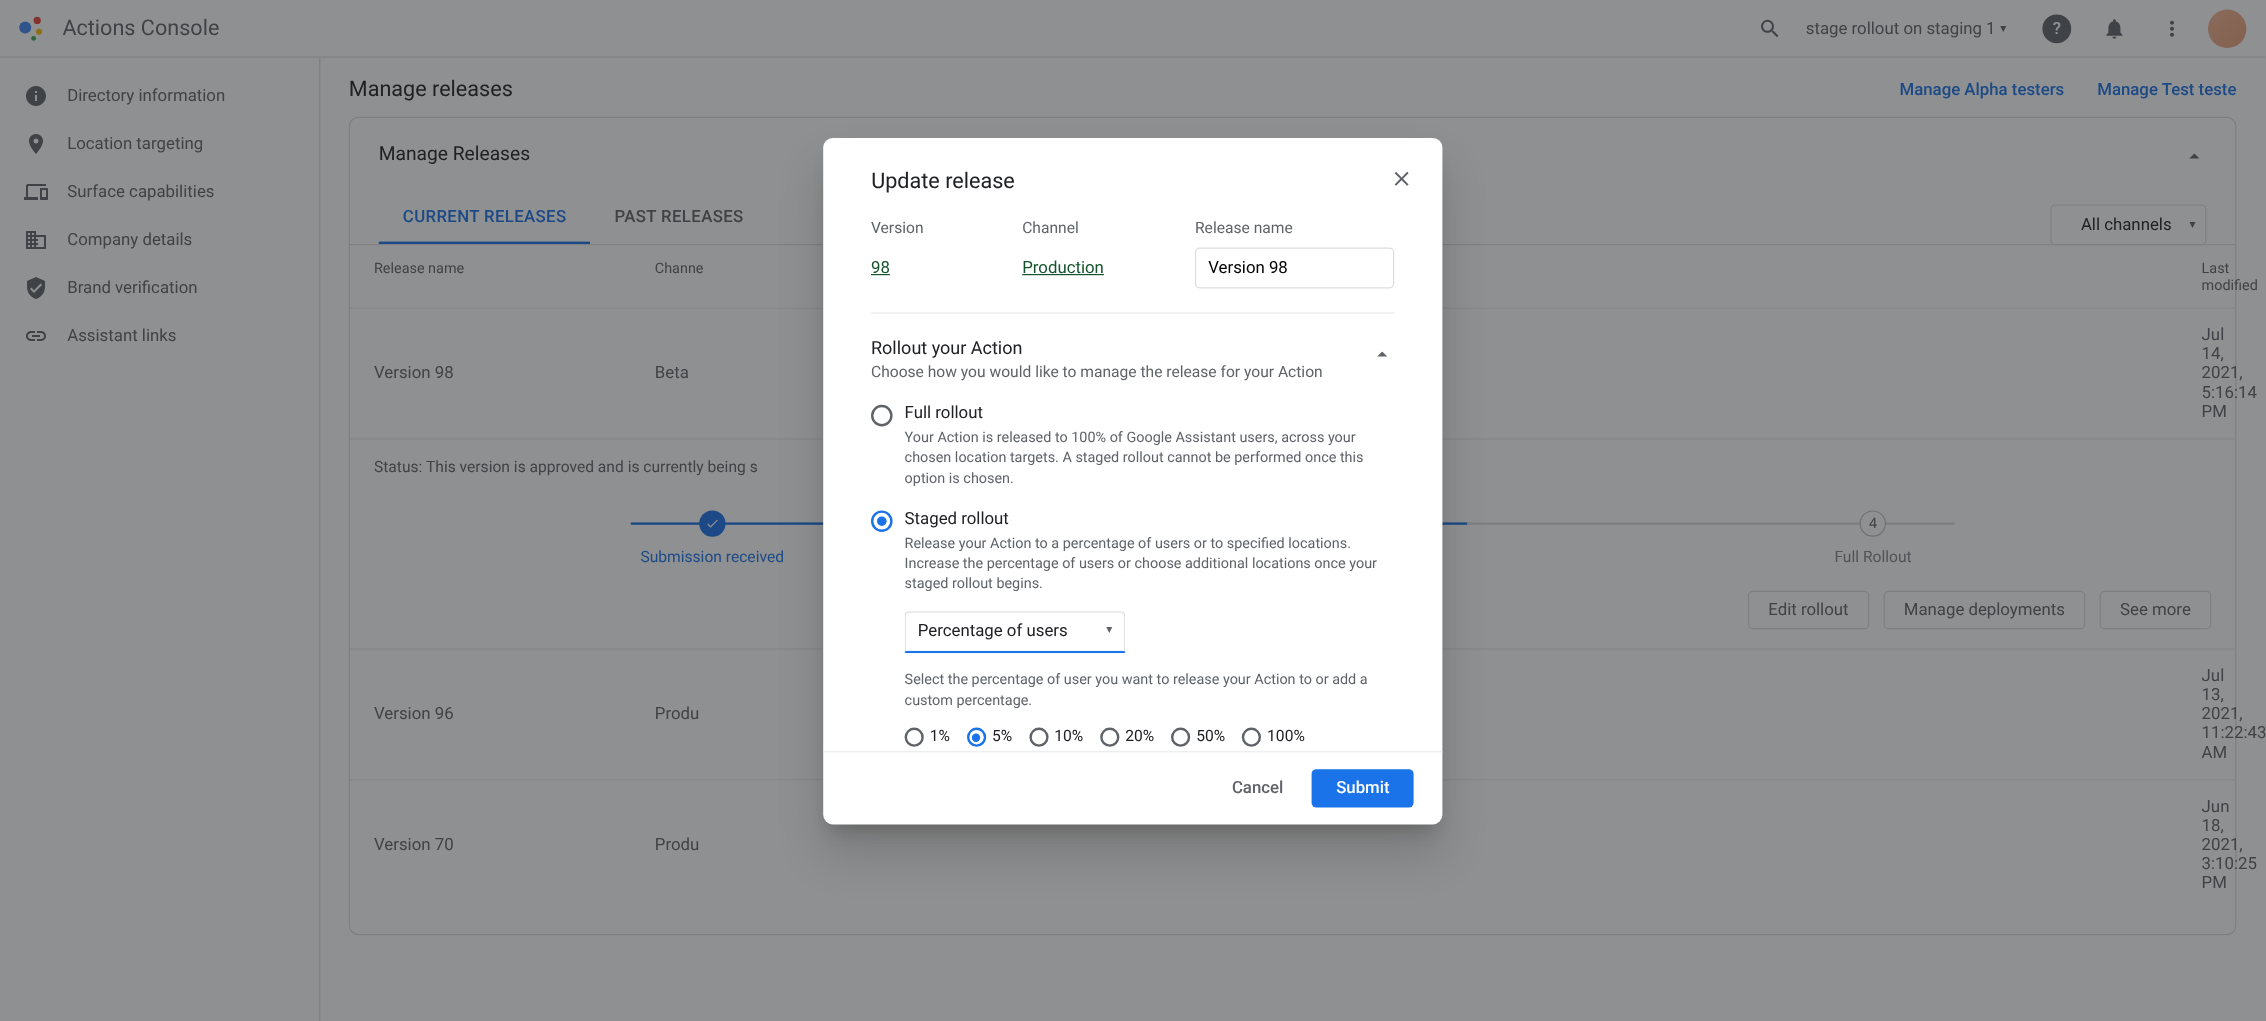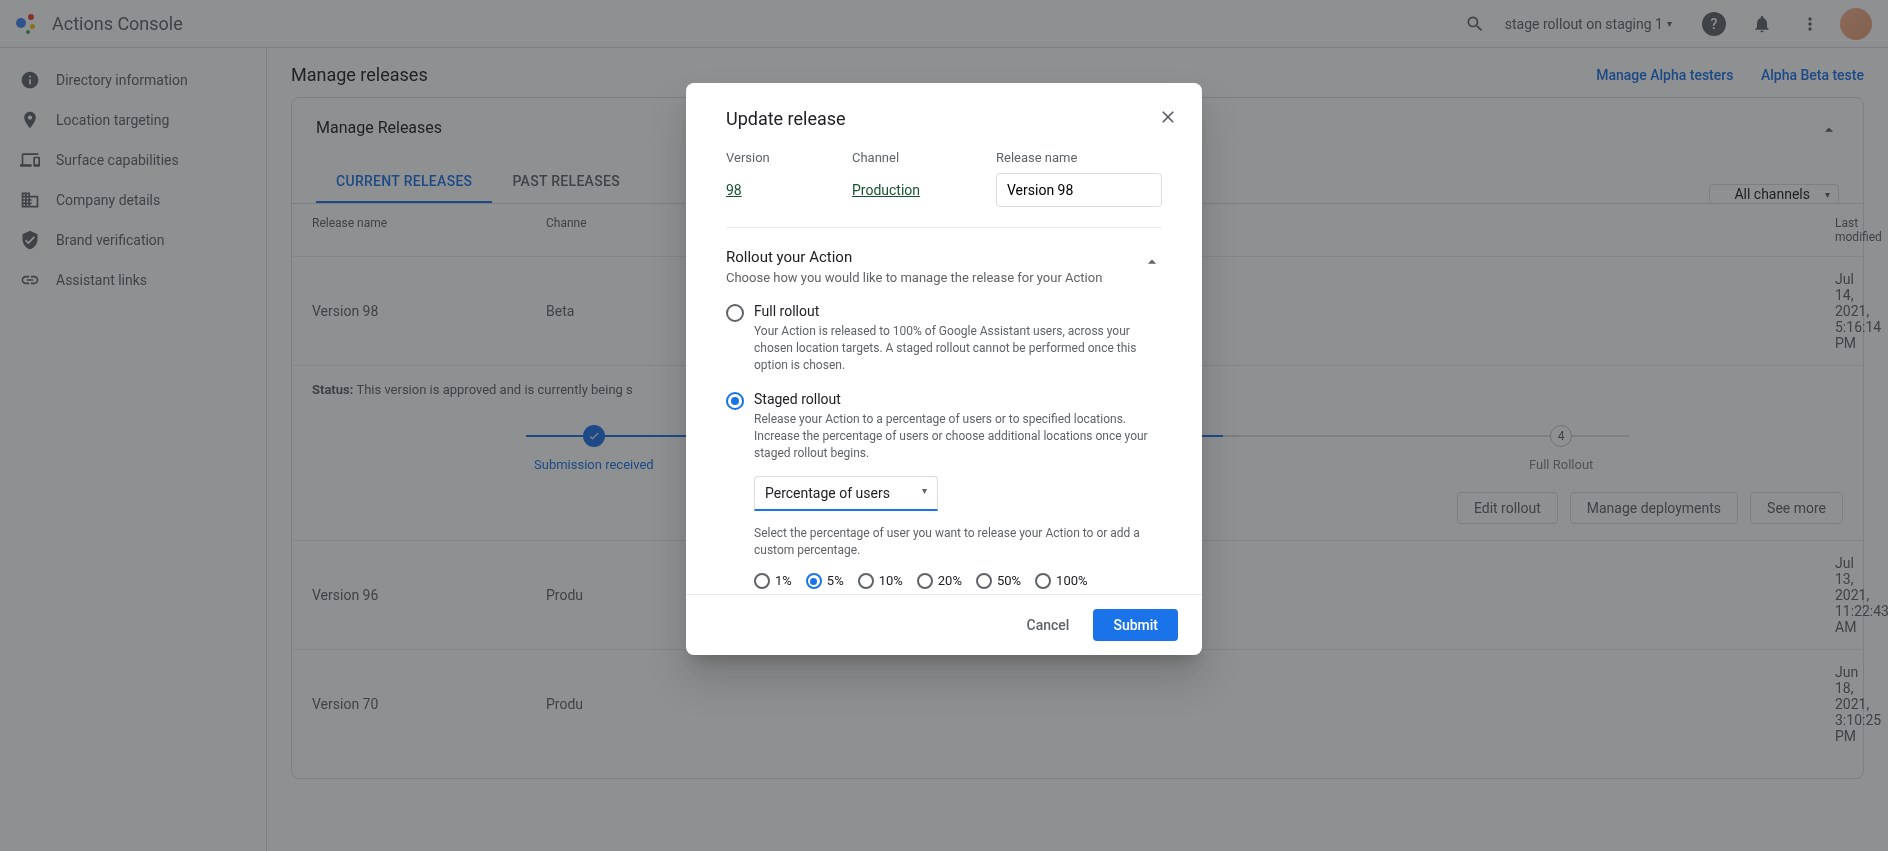--- a/index.html
+++ b/index.html
@@ -37,47 +37,47 @@
 .link-btn { color: #1a73e8; font-size: 14px; font-weight: 500; cursor: pointer; text-decoration: none; margin-left: 24px; }
 .card { border: 1px solid #dadce0; border-radius: 8px; padding: 20px 24px; margin-top: 12px; }
 .card-title { font-size: 16px; margin-bottom: 8px; }
 .card-desc { font-size: 13px; color: #5f6368; margin-bottom: 16px; }
 .primary-btn { background: #1a73e8; color: #fff; border: none; border-radius: 4px; padding: 8px 20px; font-size: 14px; font-weight: 500; cursor: pointer; }
 .collapse-chev { color: #5f6368; cursor: pointer; }
 
 .subtabs { display: flex; border-bottom: 1px solid #dadce0; margin-top: 16px; }
 .subtab { padding: 12px 20px; font-size: 14px; font-weight: 500; color: #5f6368; letter-spacing: 0.3px; cursor: pointer; border-bottom: 2px solid transparent; }
 .subtab.active { color: #1a73e8; border-bottom-color: #1a73e8; }
-.filter-select { margin-left: auto; border: 1px solid #dadce0; border-radius: 4px; padding: 6px 28px 6px 24px; font-size: 14px; color: #202124; background: #fff; position: relative; height: 20px; display: flex; align-items: center; margin-bottom: -1px; margin-top: 11px; }
+.filter-select { margin-left: auto; border: 1px solid #dadce0; border-radius: 4px; padding: 6px 28px 6px 24px; font-size: 14px; color: #202124; background: #fff; position: relative; height: 34px; display: flex; align-items: center; margin-bottom: -1px; margin-top: 11px; }
 .filter-select::after { content: '▾'; position: absolute; right: 8px; color: #5f6368; font-size: 10px; }
 
 .table-header { display: flex; padding: 12px 20px; font-size: 12px; color: #5f6368; }
 .col-name { width: 234px; }
 .col-channel { width: 470px; }
 .col-mod { flex: 1; }
 .table-row { display: flex; align-items: center; padding: 14px 20px; color: #5f6368; font-size: 14px; border-top: 1px solid #e8eaed; }
 .expanded-row { border-top: 1px solid #e8eaed; padding: 16px 20px; }
 .status-line { font-size: 13px; color: #5f6368; }
-.status-line b { font-weight: 700; }
+.status-line b { font-weight: 400; }
 
 .stepper { display: flex; align-items: center; justify-content: space-between; margin: 28px 40px 12px 40px; position: relative; }
 .step { display: flex; flex-direction: column; align-items: center; gap: 10px; flex: 1; position: relative; }
 .step-circle { width: 22px; height: 22px; border-radius: 50%; display: flex; align-items: center; justify-content: center; font-size: 12px; color: #fff; z-index: 2; }
 .step-circle.done { background: #1a73e8; }
 .step-circle.pending { background: #fff; border: 1px solid #bdc1c6; color: #5f6368; }
 .step-line { position: absolute; height: 2px; top: 10px; z-index: 1; }
 .step-label { font-size: 13px; }
 .step-label.blue { color: #1a73e8; }
 .step-label.gray { color: #80868b; }
 
 .action-btns { display: flex; justify-content: flex-end; gap: 12px; margin-top: 20px; }
 .outline-btn { border: 1px solid #dadce0; background: #fff; border-radius: 4px; padding: 7px 16px; font-size: 14px; color: #5f6368; cursor: pointer; }
 
 
-.scrim { position: fixed; inset: 0; background: rgba(32,33,36,0.5); display: flex; justify-content: center; padding-top: 83px; z-index: 100; }
+.scrim { position: fixed; inset: 0; background: rgba(32,33,36,0.5); display: flex; justify-content: center; padding-top: 115px; z-index: 100; }
 .modal { width: 516px; background: #fff; border-radius: 8px; box-shadow: 0 11px 15px -7px rgba(0,0,0,.2), 0 24px 38px 3px rgba(0,0,0,.14); max-height: 572px; display: flex; flex-direction: column; }
 .modal-head { display: flex; align-items: center; padding: 24px 24px 20px 40px; }
 .modal-title { font-size: 18px; color: #202124; }
 .close-x { margin-left: auto; color: #5f6368; cursor: pointer; }
 .modal-body { padding: 0 40px 20px 40px; overflow: auto; }
 .meta-row { display: flex; gap: 0; margin-bottom: 8px; }
 .meta-col { font-size: 13px; color: #5f6368; }
 .meta-col.c1 { width: 126px; }
 .meta-col.c2 { width: 144px; }
 .value-row { display: flex; align-items: center; margin-bottom: 20px; }
@@ -186,21 +186,21 @@
         </svg>
       <span>Assistant links</span>
     </div>
   </div>
 
   <div class="main">
     <div class="section-row">
       <div class="section-title">Manage releases</div>
       <div>
         <a class="link-btn">Manage Alpha testers</a>
-        <a class="link-btn">Alpha Beta teste</a>
+        <a class="link-btn">Manage Test teste</a>
       </div>
     </div>
 
 
     <div class="card" style="padding-left:0;padding-right:0;">
       <div style="display:flex; align-items:center; padding:0 24px;">
         <div class="card-title">Manage Releases</div>
         <div class="collapse-chev" style="margin-left:auto;">
           <svg width="20" height="20" viewBox="0 0 24 24" fill="currentColor">
               <path d="M7 14l5-5 5 5z"></path>

